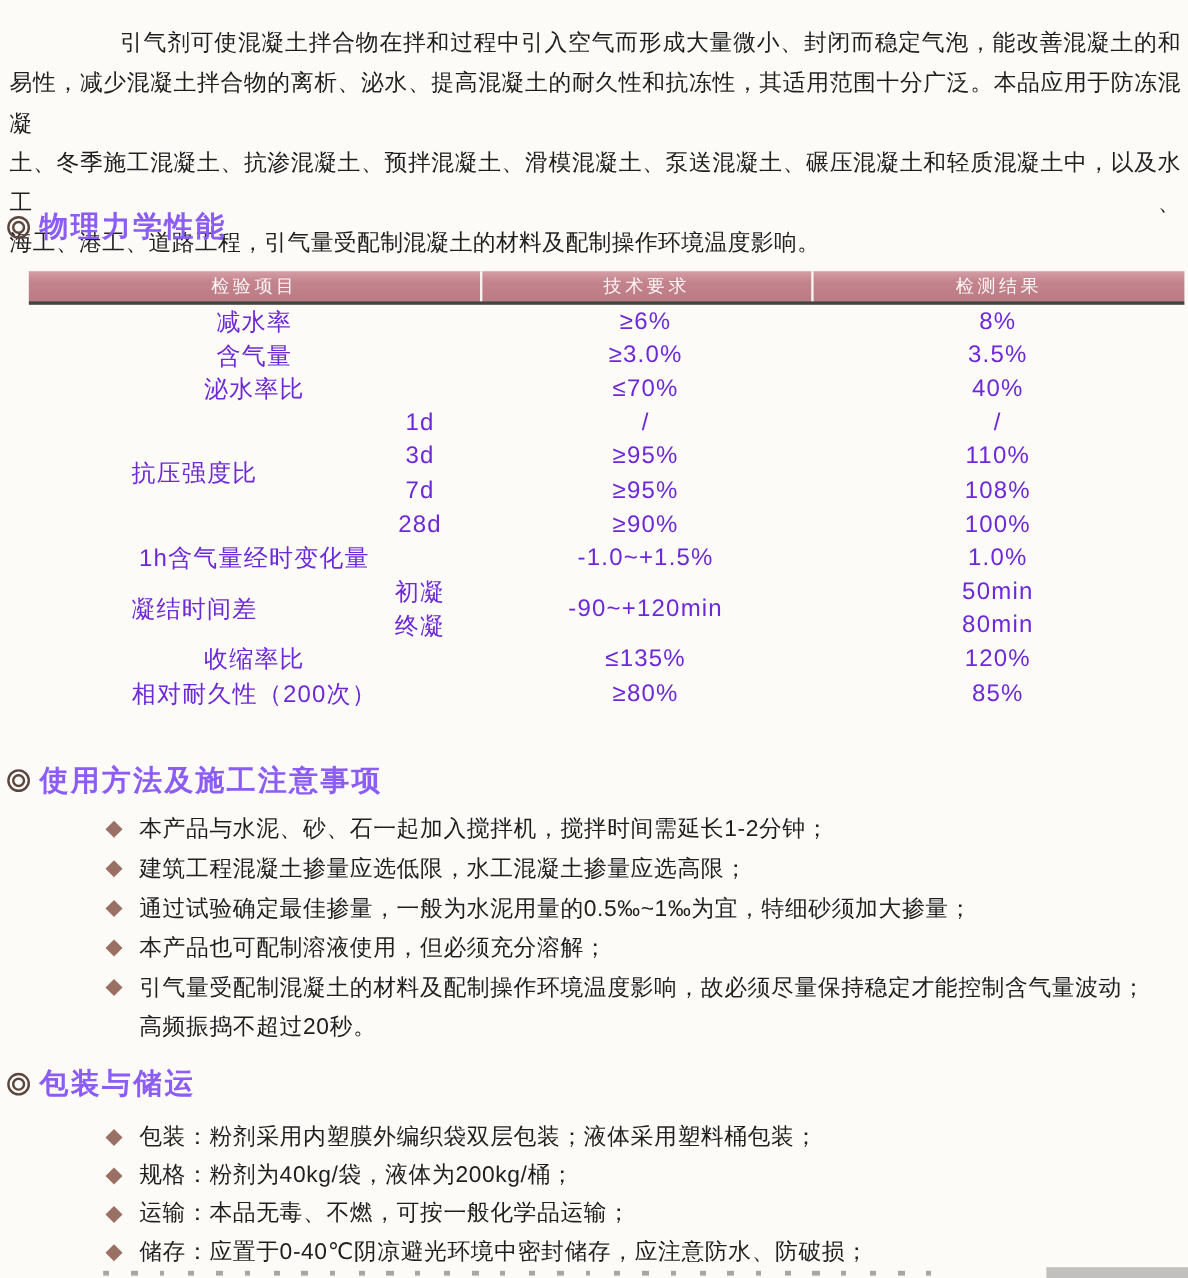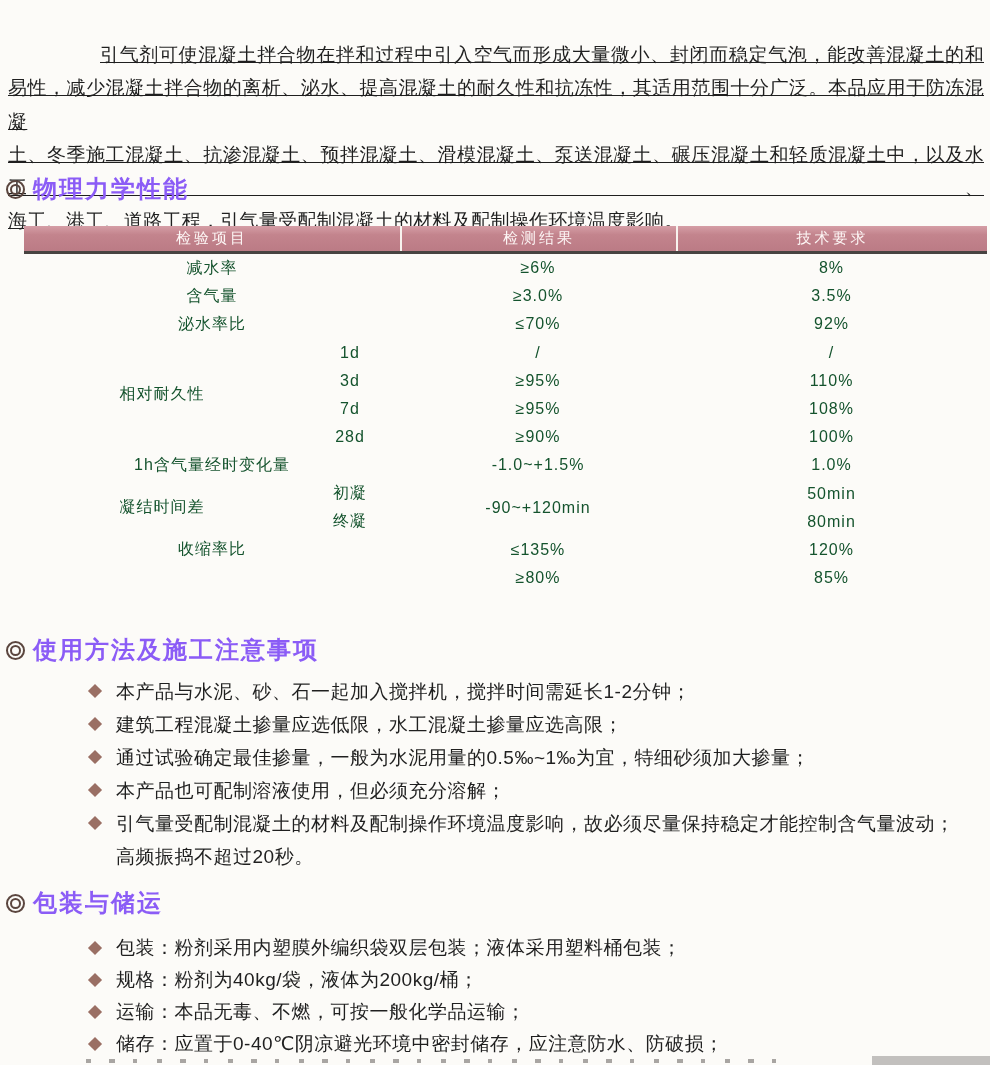--- a/index.html
+++ b/index.html
@@ -4,21 +4,21 @@
 <style>
   * { margin:0; padding:0; box-sizing:border-box; }
   html,body { width:990px; height:1065px; }
   body {
     font-family:"Liberation Sans","DejaVu Sans",sans-serif;
     background:#fcfbf8; color:#1f1f1f; overflow:hidden; position:relative;
   }
   .page { position:absolute; inset:0; width:990px; height:1065px; }
 
   
-  .intro { position:absolute; left:8px; top:38px; width:976px;text-decoration:underline; }
+  .intro { position:absolute; left:8px; top:20px; width:976px; }
   .intro-line {
     font-size:19px; line-height:33.3px; font-weight:500;
     text-align:justify; text-align-last:justify; letter-spacing:0.3px;
   }
   .intro-line.first { text-indent:92px; }
   .intro-line.last { text-align-last:left; }
 
   
   .section-heading {
     position:absolute; left:6px; display:flex; align-items:center; gap:8px;
@@ -39,21 +39,21 @@
     background:linear-gradient(180deg,#d59ea6 0%,#c3848d 35%,#bb7b85 100%);
     border-bottom:3px solid #474341;
   }
   .th {
     display:flex; align-items:center; justify-content:center;
     color:#fdf6f5; font-size:15px; letter-spacing:3px; font-weight:500;
   }
   .th + .th { border-left:2px solid #f8f3ef; }
   .tbody {
     display:grid; grid-template-columns:276px 100px 276px 311px;
-    grid-auto-rows:28.2px; font-size:16px; font-weight:500; color:#14532d;
+    grid-auto-rows:28.2px; font-size:20px; font-weight:500; color:#6d28d9;
   }
   .td { display:flex; align-items:center; justify-content:center; letter-spacing:1px; }
 
   
   .bullet-list { position:absolute; left:88px; }
   .bullet-item { display:grid; grid-template-columns:28px 1fr; }
   .diamond {
     width:10px; height:10px; background:#9a6f64; transform:rotate(45deg);
     margin-left:2px; flex:0 0 auto;
   }
@@ -88,38 +88,38 @@
   </div>
 
   <div class="section-heading" style="top:173px;">
     <span class="ring"></span>
     <span>物理力学性能</span>
   </div>
 
   <div class="spec-table">
     <div class="thead">
       <div class="th">检验项目</div>
+      <div class="th">技术要求</div>
       <div class="th">检测结果</div>
-      <div class="th">技术要求</div>
     </div>
     <div class="tbody">
 
       <div class="td" style="grid-column:1/3; grid-row:1;">减水率</div>
       <div class="td" style="grid-column:3;   grid-row:1;">≥6%</div>
       <div class="td" style="grid-column:4;   grid-row:1;">8%</div>
 
       <div class="td" style="grid-column:1/3; grid-row:2;">含气量</div>
       <div class="td" style="grid-column:3;   grid-row:2;">≥3.0%</div>
       <div class="td" style="grid-column:4;   grid-row:2;">3.5%</div>
 
       <div class="td" style="grid-column:1/3; grid-row:3;">泌水率比</div>
       <div class="td" style="grid-column:3;   grid-row:3;">≤70%</div>
-      <div class="td" style="grid-column:4;   grid-row:3;">92%</div>
-
-      <div class="td" style="grid-column:1; grid-row:4/8;">相对耐久性</div>
+      <div class="td" style="grid-column:4;   grid-row:3;">40%</div>
+
+      <div class="td" style="grid-column:1; grid-row:4/8;">抗压强度比</div>
       <div class="td" style="grid-column:2; grid-row:4;">1d</div>
       <div class="td" style="grid-column:3; grid-row:4;">/</div>
       <div class="td" style="grid-column:4; grid-row:4;">/</div>
       <div class="td" style="grid-column:2; grid-row:5;">3d</div>
       <div class="td" style="grid-column:3; grid-row:5;">≥95%</div>
       <div class="td" style="grid-column:4; grid-row:5;">110%</div>
       <div class="td" style="grid-column:2; grid-row:6;">7d</div>
       <div class="td" style="grid-column:3; grid-row:6;">≥95%</div>
       <div class="td" style="grid-column:4; grid-row:6;">108%</div>
       <div class="td" style="grid-column:2; grid-row:7;">28d</div>
@@ -134,20 +134,21 @@
       <div class="td" style="grid-column:2; grid-row:9;">初凝</div>
       <div class="td" style="grid-column:2; grid-row:10;">终凝</div>
       <div class="td" style="grid-column:3; grid-row:9/11;">-90~+120min</div>
       <div class="td" style="grid-column:4; grid-row:9;">50min</div>
       <div class="td" style="grid-column:4; grid-row:10;">80min</div>
 
       <div class="td" style="grid-column:1/3; grid-row:11;">收缩率比</div>
       <div class="td" style="grid-column:3;   grid-row:11;">≤135%</div>
       <div class="td" style="grid-column:4;   grid-row:11;">120%</div>
 
+      <div class="td" style="grid-column:1/3; grid-row:12;">相对耐久性（200次）</div>
       <div class="td" style="grid-column:3;   grid-row:12;">≥80%</div>
       <div class="td" style="grid-column:4;   grid-row:12;">85%</div>
     </div>
   </div>
 
   <div class="section-heading" style="top:634px;">
     <span class="ring"></span>
     <span>使用方法及施工注意事项</span>
   </div>
 

